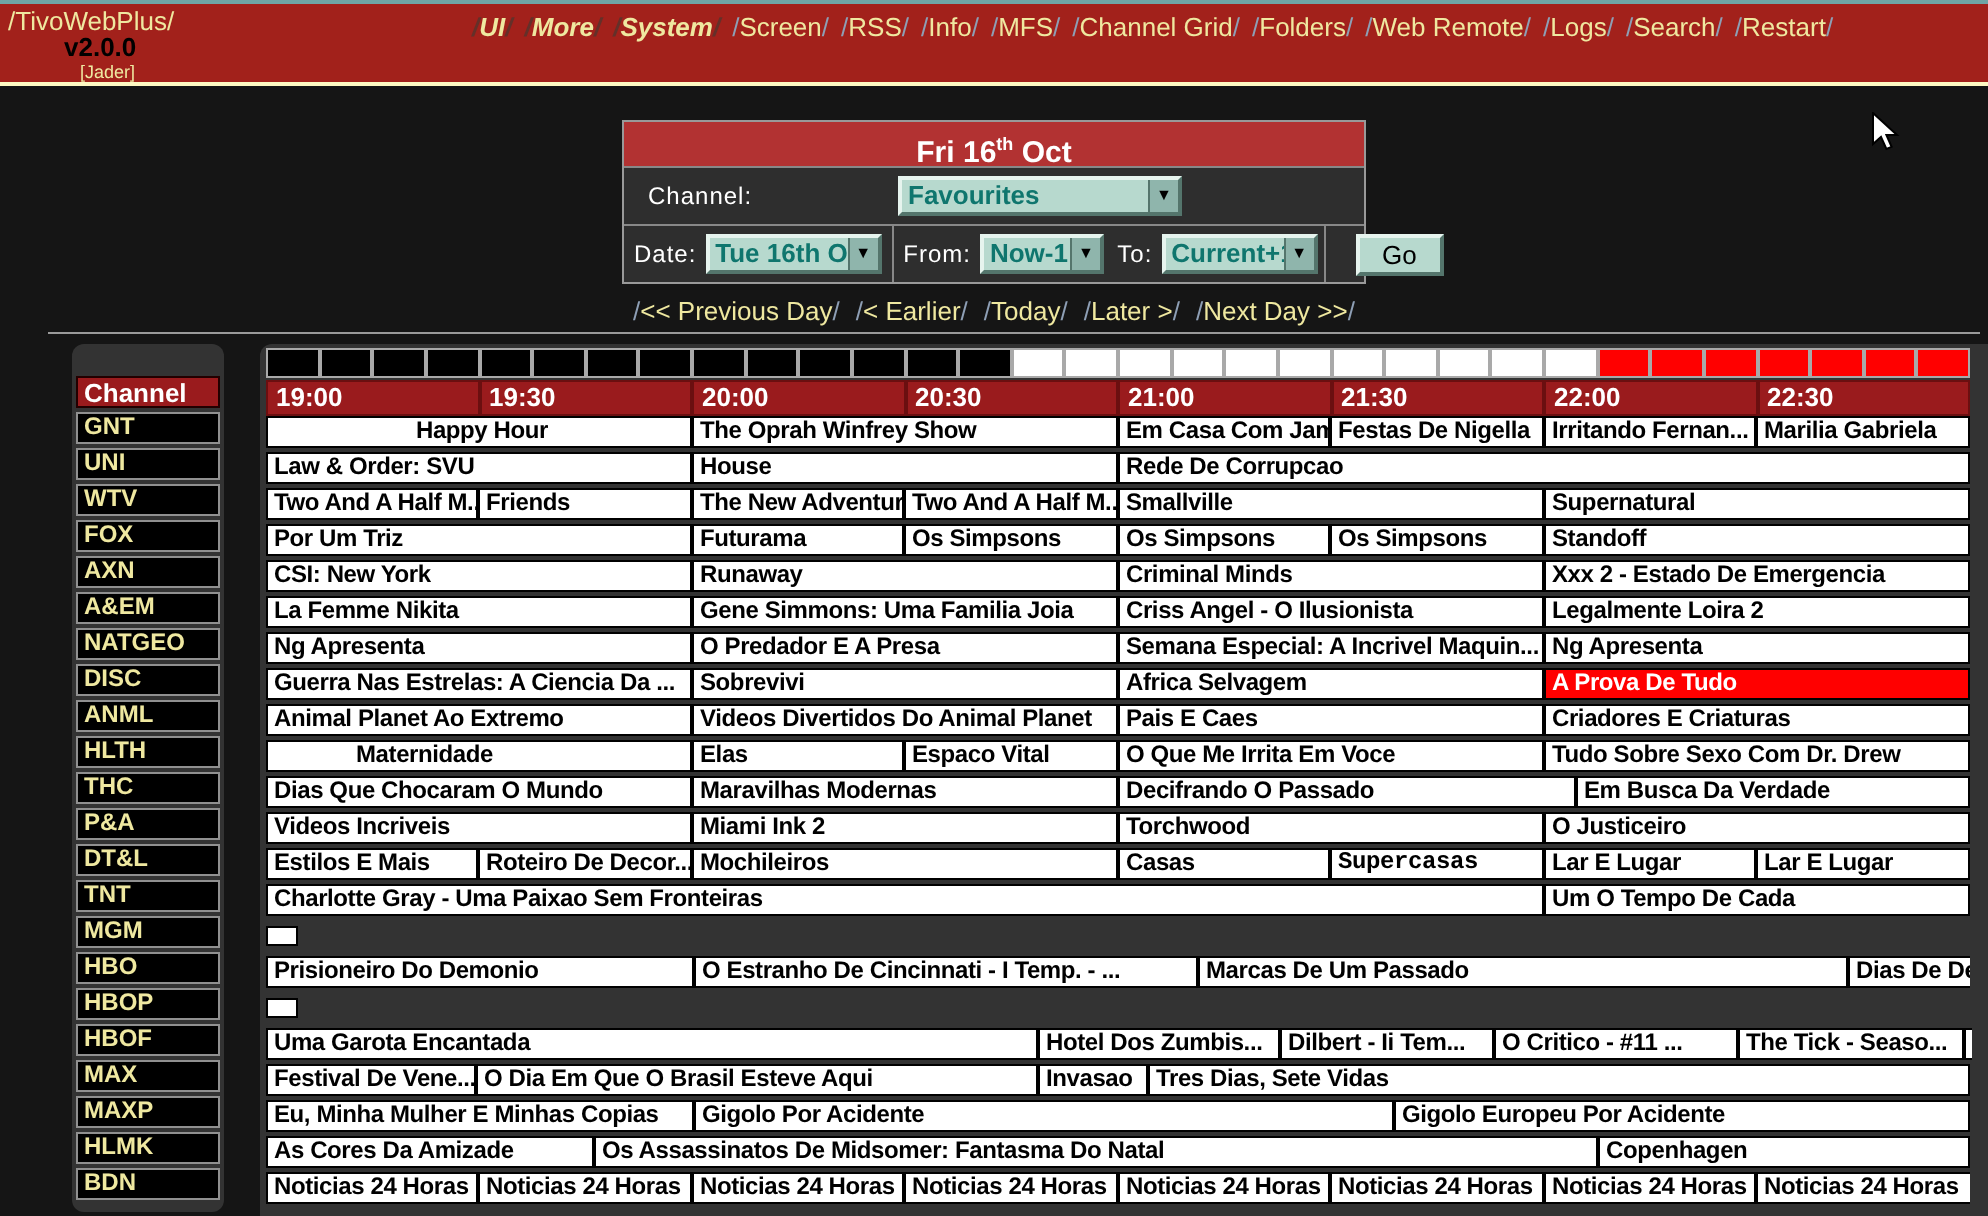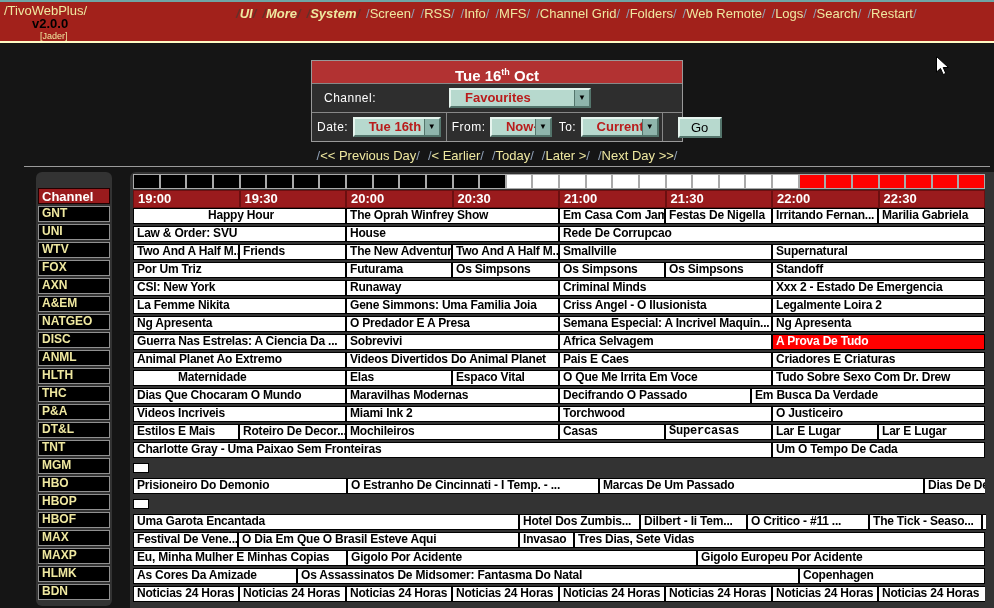--- a/index.html
+++ b/index.html
@@ -38,22 +38,22 @@
   .panel-header sup { font-size:9px; }
   .prow { display:flex; align-items:center; height:29px; border-top:1px solid #888; }
   .plabel { color:#fff; font-size:12px; letter-spacing:0.5px; }
   .row1 { padding-left:12px; }
   .row1 .plabel { width:125px; }
   .sel {
     display:flex; height:20px; background:var(--mint);
     border:2px solid; border-color:#E6F4EE #54756C #54756C #E6F4EE;
   }
   .sel-text {
-    flex:1; font-size:13px; font-weight:bold; color:#b91c1c;
-    padding:0 14px; line-height:16px; white-space:nowrap; overflow:hidden;
+    flex:1; font-size:13px; font-weight:bold; color:#0f766e;
+    padding:0 3px; line-height:16px; white-space:nowrap; overflow:hidden;
   }
   .sel-btn {
     width:15px; background:var(--mint-dark); color:#000;
     border-left:1px solid #54756C; font-size:8px; line-height:16px; text-align:center;
     cursor:pointer;
   }
   .pcell { display:flex; align-items:center; height:100%; padding:0 5px; }
   .pdiv { border-left:1px solid #888; }
   .go-btn {
     width:44px; height:21px; background:var(--mint); color:#000;
@@ -121,21 +121,21 @@
   <div class="topbar">
     <div class="brand">
       <div class="brand-title">/TivoWebPlus/</div>
       <div class="brand-version">v2.0.0</div>
       <div class="brand-user">[Jader]</div>
     </div>
     <div class="menu" id="menu"><span class="mi mb"><span class="sl">/</span><span class="t">UI</span><span class="sl">/</span></span><span class="mi mb"><span class="sl">/</span><span class="t">More</span><span class="sl">/</span></span><span class="mi mb"><span class="sl">/</span><span class="t">System</span><span class="sl">/</span></span><span class="mi"><span class="sl">/</span><span class="t">Screen</span><span class="sl">/</span></span><span class="mi"><span class="sl">/</span><span class="t">RSS</span><span class="sl">/</span></span><span class="mi"><span class="sl">/</span><span class="t">Info</span><span class="sl">/</span></span><span class="mi"><span class="sl">/</span><span class="t">MFS</span><span class="sl">/</span></span><span class="mi"><span class="sl">/</span><span class="t">Channel Grid</span><span class="sl">/</span></span><span class="mi"><span class="sl">/</span><span class="t">Folders</span><span class="sl">/</span></span><span class="mi"><span class="sl">/</span><span class="t">Web Remote</span><span class="sl">/</span></span><span class="mi"><span class="sl">/</span><span class="t">Logs</span><span class="sl">/</span></span><span class="mi"><span class="sl">/</span><span class="t">Search</span><span class="sl">/</span></span><span class="mi"><span class="sl">/</span><span class="t">Restart</span><span class="sl">/</span></span></div>
   </div>
 
   <div class="panel">
-    <div class="panel-header"><span>Tue 16</span><sup>th</sup><span> Oct</span></div>
+    <div class="panel-header"><span>Fri 16</span><sup>th</sup><span> Oct</span></div>
     <div class="prow row1">
       <span class="plabel">Channel:</span>
       <div class="sel" style="width:142px">
         <span class="sel-text">Favourites</span>
         <span class="sel-btn">▼</span>
       </div>
     </div>
     <div class="prow row2">
       <div class="pcell" style="width:134px">
         <span class="plabel">Date:</span>&nbsp;
@@ -304,21 +304,21 @@
           <div class="grow">
             <div class="gcell" style="width: 213px; padding-left: 44px;">Maternidade</div>
             <div class="gcell" style="width: 106px;">Elas</div>
             <div class="gcell" style="width: 107px;">Espaco Vital</div>
             <div class="gcell" style="width: 213px;">O Que Me Irrita Em Voce</div>
             <div class="gcell fill">Tudo Sobre Sexo Com Dr. Drew</div>
           </div>
           <div class="grow">
             <div class="gcell" style="width: 213px;">Dias Que Chocaram O Mundo</div>
             <div class="gcell" style="width: 213px;">Maravilhas Modernas</div>
-            <div class="gcell" style="width: 192px;">Decifrando O Passado</div>
+            <div class="gcell" style="width: 229px;">Decifrando O Passado</div>
             <div class="gcell fill">Em Busca Da Verdade</div>
           </div>
           <div class="grow">
             <div class="gcell" style="width: 213px;">Videos Incriveis</div>
             <div class="gcell" style="width: 213px;">Miami Ink 2</div>
             <div class="gcell" style="width: 213px;">Torchwood</div>
             <div class="gcell fill">O Justiceiro</div>
           </div>
           <div class="grow">
             <div class="gcell" style="width: 106px;">Estilos E Mais</div>

